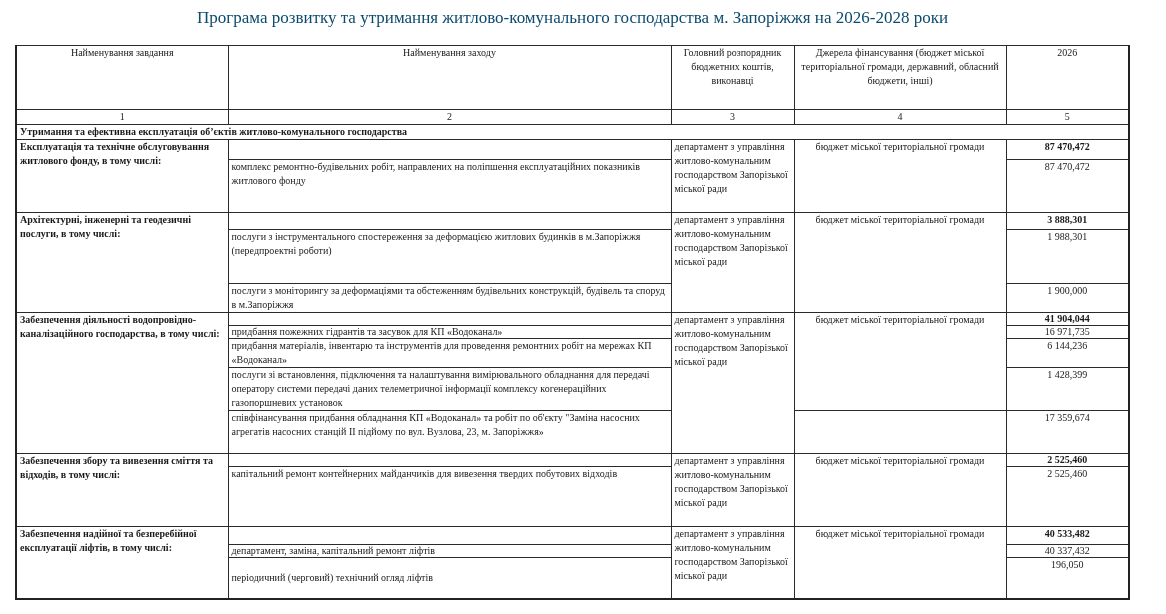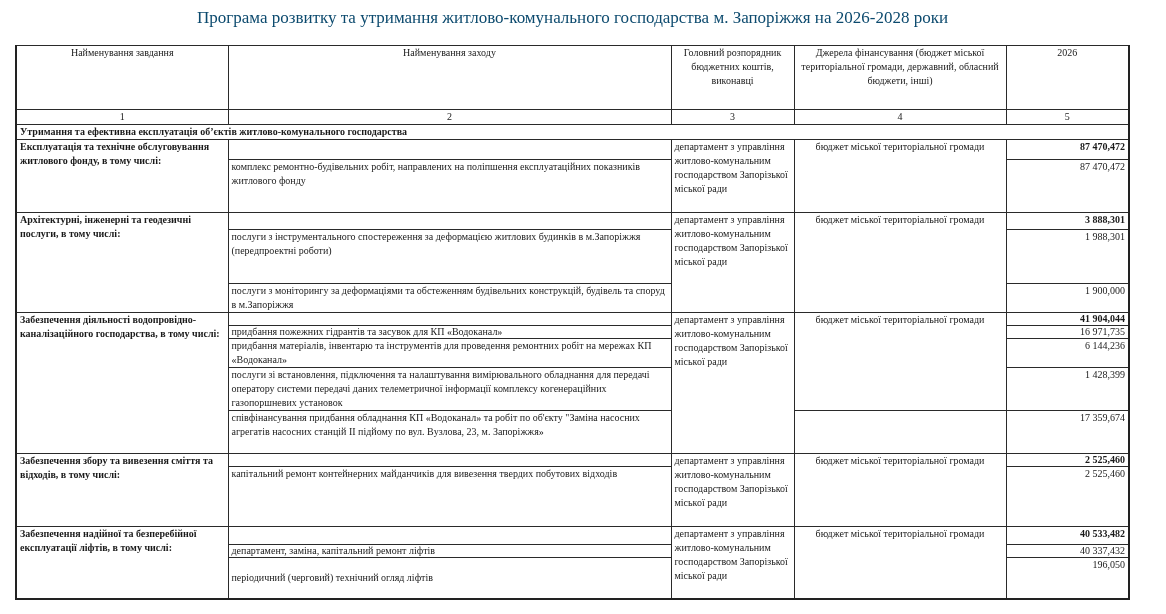--- a/index.html
+++ b/index.html
@@ -11,21 +11,21 @@
                table-layout: fixed; width: 1113px; border-radius: 9px; }
   table.main td { border: 1px solid #2a2a2a; font-size: 10px; line-height: 14px;
                   vertical-align: top; padding: 0 3px; overflow: hidden; }
   col.c1 { width: 212px; } col.c2 { width: 443px; } col.c3 { width: 123px; }
   col.c4 { width: 212px; } col.c5 { width: 123px; }
   td.hdr { vertical-align: middle; text-align: center; height: 63px; }
   td.num { text-align: center; height: 13px; line-height: 13px; }
   td.section { font-weight: bold; text-align: left; height: 14px; line-height: 14px; }
   td.task { font-weight: bold; }
   td.exec { text-align: left; line-height: 15px; }
-  td.amt { text-align: right; }
+  td.amt { text-align: center; }
   td.amt.total { font-weight: bold; }
   td.empty { }
   .outer { border-left: 2px solid #222 !important; }
   .outer-r { border-right: 2px solid #222 !important; }
 </style>
 </head>
 <body>
 
 <div class="title">Програма розвитку та утримання житлово-комунального господарства м. Запоріжжя на 2026-2028 роки</div>
 

